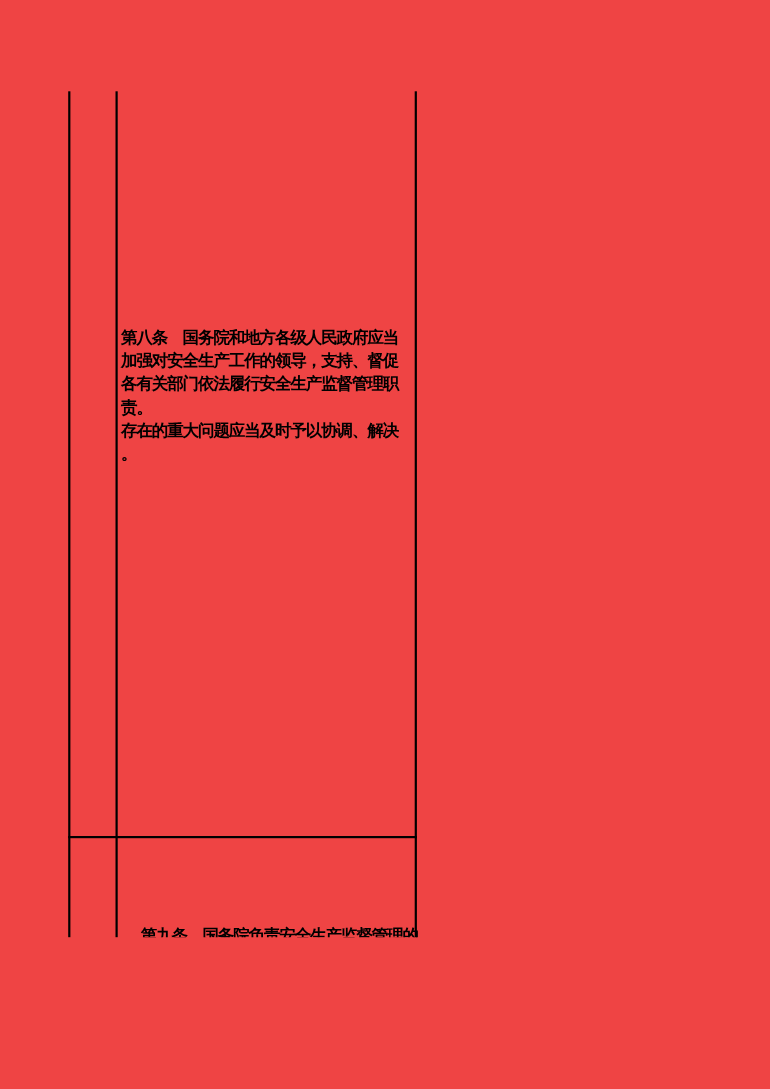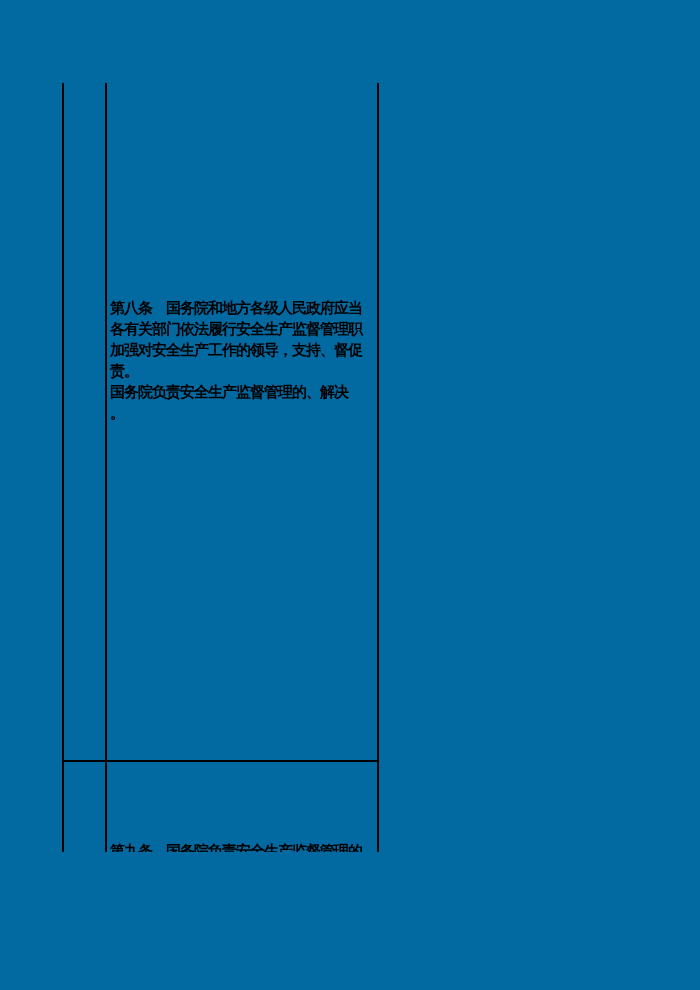--- a/index.html
+++ b/index.html
@@ -4,21 +4,21 @@
 <style>
   html, body {
     margin: 0;
     padding: 0;
     background: #ffffff;
   }
   .page {
     position: relative;
     width: 700px;
     height: 990px;
-    background: #0369a1;
+    background: #ef4444;
     overflow: hidden;
     font-family: "Liberation Sans", sans-serif;
   }
   
   .vline {
     position: absolute;
     top: 83px;
     width: 2px;
     height: 769px; 
     background: var(--border-color, #000000);
@@ -45,43 +45,43 @@
     font-size: 15px;
     line-height: 21px;
     font-weight: 700;
     letter-spacing: -1px;
     color: var(--text-color, #000000);
     white-space: pre;
   }
   
   .clipbox {
     position: absolute;
-    left: 110px;
+    left: 128px;
     top: 840px;
     width: 270px;
     height: 12px;   
     overflow: hidden;
   }
 </style>
 </head>
 <body style="background: rgb(255, 255, 255);">
 
 <div class="page">
 
   <div class="vline vline-left"></div>
   <div class="vline vline-inner"></div>
   <div class="vline vline-right"></div>
   <div class="hline"></div>
 
   <div class="textblock">
     <div class="tline">第八条　国务院和地方各级人民政府应当</div>
+    <div class="tline">加强对安全生产工作的领导，支持、督促</div>
     <div class="tline">各有关部门依法履行安全生产监督管理职</div>
-    <div class="tline">加强对安全生产工作的领导，支持、督促</div>
     <div class="tline">责。</div>
-    <div class="tline">国务院负责安全生产监督管理的、解决</div>
+    <div class="tline">存在的重大问题应当及时予以协调、解决</div>
     <div class="tline">。</div>
   </div>
 
   <div class="clipbox">
     <div class="tline">第九条　国务院负责安全生产监督管理的</div>
   </div>
 
 </div>
 
 </body></html>

